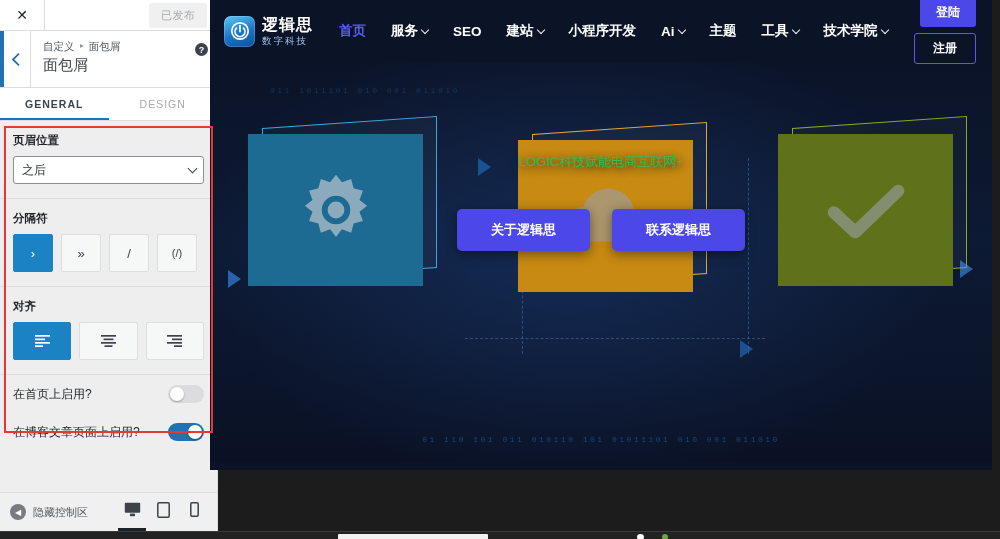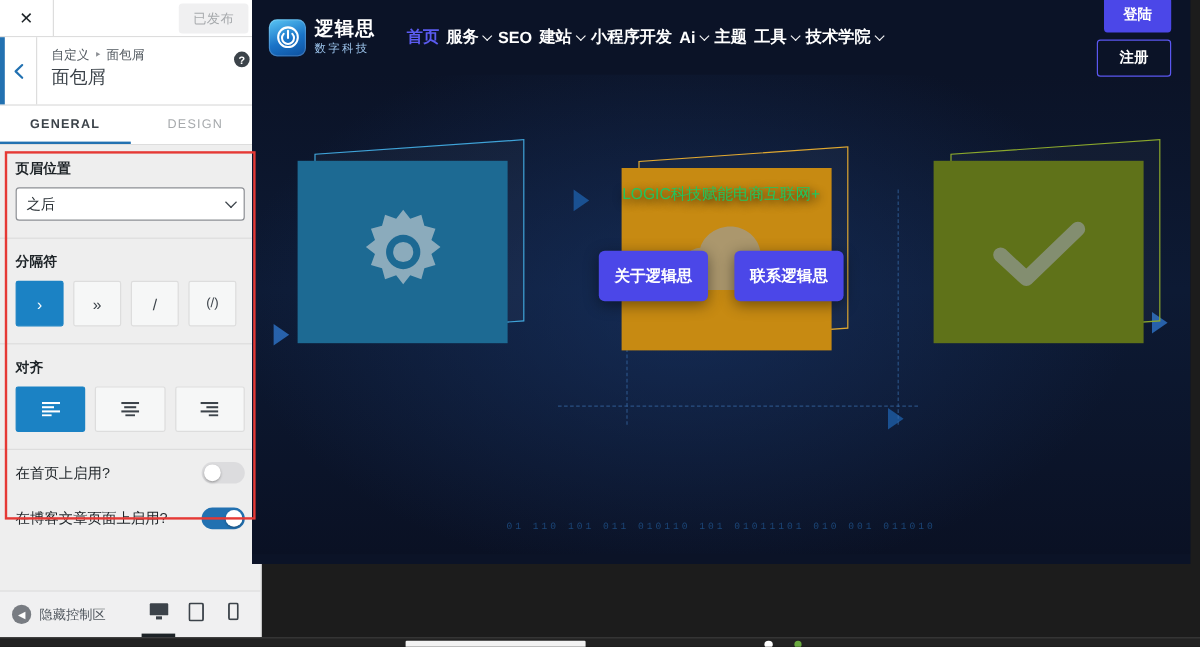--- a/index.html
+++ b/index.html
@@ -168,21 +168,21 @@
     width: 31px; height: 31px; border-radius: 7px;
     background: linear-gradient(160deg,#5bc8f5 0%,#1a74c8 55%,#0d4f9e 100%);
     display: flex; align-items: center; justify-content: center;
     box-shadow: 0 0 0 1px rgba(255,255,255,.18) inset;
   }
   .logo-mark svg { display:block; }
   .logo-text { line-height: 1; }
   .logo-t1 { font-size: 16px; color: #ffffff; font-weight: bold; letter-spacing: 1px; }
   .logo-t2 { font-size: 9.5px; color: #9ec6ee; letter-spacing: 2px; margin-top: 3px; }
 
-  .nav-items { display: flex; align-items: center; margin-left: 26px; gap: 6px; }
+  .nav-items { display: flex; align-items: center; margin-left: 26px; gap: 25px; }
   .nav-item {
     display: flex; align-items: center; gap: 4px;
     font-size: 13.5px; color: #ffffff; font-weight: bold;
     cursor: pointer; white-space: nowrap;
   }
   .nav-item.current { color: #5b5bf0; }
   .nav-caret {
     width: 6px; height: 6px; border-right: 1.4px solid currentColor;
     border-bottom: 1.4px solid currentColor; transform: rotate(45deg);
     margin-top: -3px; opacity: .95;
@@ -245,21 +245,21 @@
   }
   .hero-sub {
     margin-top: 13px; font-size: 13px; color: #22c55e;
     text-shadow: 0 2px 8px rgba(0,0,0,.9);
   }
   .hero-btns {
     margin-top: 38px; display: flex; justify-content: center; gap: 22px;
   }
   .hero-btn {
     background: #4b47e8; color: #fff; font-size: 13px; font-weight: bold;
-    padding: 12px 13px; border-radius: 5px; cursor: pointer;
+    padding: 12px 34px; border-radius: 5px; cursor: pointer;
     box-shadow: 0 3px 12px rgba(0,0,0,.45);
   }
 
   .arrow-tri {
     position: absolute; width: 0; height: 0;
     border-top: 9px solid transparent; border-bottom: 9px solid transparent;
     border-left: 13px solid #2d6fbf; opacity: .85;
   }
   .dashline {
     position: absolute; border-left: 1px dashed #3a6fae; opacity: .6;
@@ -466,20 +466,21 @@
 
       <div class="nav-actions">
         <div class="btn-login">登陆</div>
         <div class="btn-reg">注册</div>
       </div>
     </div>
 
     <div class="hero">
       <div class="hero-bg"></div>
 
+      <div class="binary top">011  1011101   010   001   011010</div>
 
       <div class="arrow-tri" style="left:18px; top:208px;"></div>
       <div class="arrow-tri" style="left:640px; top:88px; border-left-color:#1f5da5;"></div>
       <div class="arrow-tri" style="left:750px; top:198px; border-left-color:#2d6fbf;"></div>
       <div class="arrow-tri" style="left:268px; top:96px; border-left-color:#1c59a0;"></div>
       <div class="arrow-tri" style="left:530px; top:278px; border-left-color:#1c59a0;"></div>
       <div class="dashline" style="left:312px; top:82px; height:210px;"></div>
       <div class="dashline" style="left:538px; top:96px; height:196px;"></div>
       <div class="dashline h" style="left:255px; top:276px; width:300px;"></div>
 

